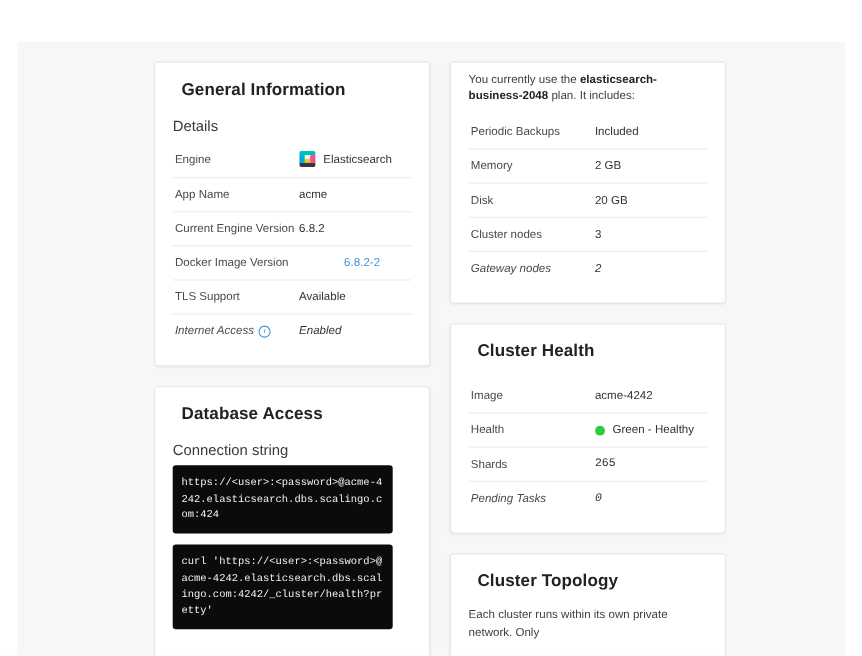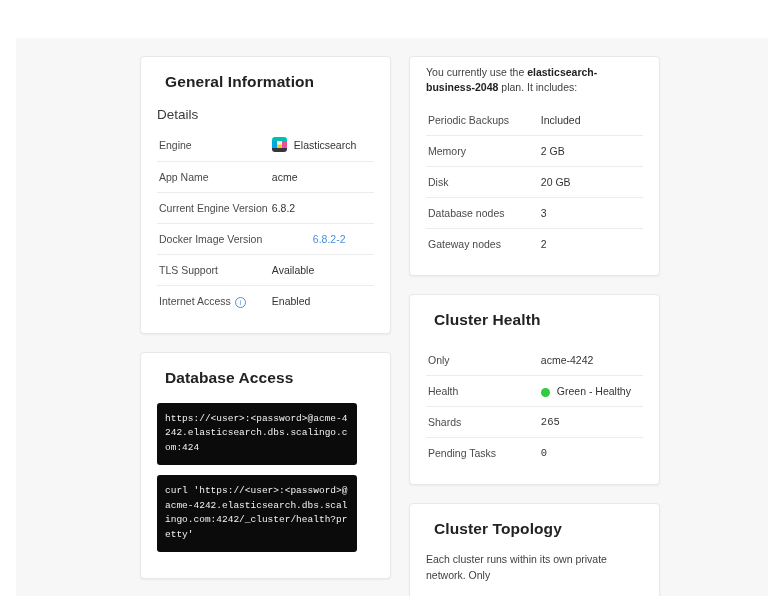--- a/index.html
+++ b/index.html
@@ -60,20 +60,21 @@
   }
   .kv-table {
     width: 100%;
     border-collapse: collapse;
   }
   .kv-table tr {
     border-bottom: 1px solid #ececec;
   }
   .kv-table tr:last-child {
     border-bottom: none;
+    font-style: italic;
   }
   .kv-table td {
     padding: 9px 2px;
     font-size: 10.5px;
     vertical-align: middle;
   }
   .kv-key {
     color: #4a4a4a;
     width: 52%;
   }
@@ -212,20 +213,21 @@
               <span>Internet Access</span><span class="info-icon">i</span>
             </td>
             <td class="kv-val">Enabled</td>
           </tr>
         </tbody>
           </table>
       </div>
 
       <div class="card">
         <div class="card-title">Database Access</div>
+        <div class="sub-title">Connection string</div>
         <div class="code-block">https://&lt;user&gt;:&lt;password&gt;@acme-4242.elasticsearch.dbs.scalingo.com:424</div>
         <div class="code-block">curl 'https://&lt;user&gt;:&lt;password&gt;@acme-4242.elasticsearch.dbs.scalingo.com:4242/_cluster/health?pretty'</div>
       </div>
 
     </div>
 
     <div class="col">
 
       <div class="card">
         <p class="plan-desc"><span>You currently use the </span><b>elasticsearch-business-2048</b><span> plan. It includes:</span></p>
@@ -237,37 +239,37 @@
           </tr>
           <tr>
             <td class="kv-key">Memory</td>
             <td class="kv-val">2 GB</td>
           </tr>
           <tr>
             <td class="kv-key">Disk</td>
             <td class="kv-val">20 GB</td>
           </tr>
           <tr>
-            <td class="kv-key">Database nodes</td>
+            <td class="kv-key">Cluster nodes</td>
             <td class="kv-val">3</td>
           </tr>
           <tr>
             <td class="kv-key">Gateway nodes</td>
             <td class="kv-val">2</td>
           </tr>
         </tbody>
           </table>
       </div>
 
       <div class="card">
         <div class="card-title">Cluster Health</div>
         <table class="kv-table">
           <tbody>
               <tr>
-            <td class="kv-key">Only</td>
+            <td class="kv-key">Image</td>
             <td class="kv-val">acme-4242</td>
           </tr>
           <tr>
             <td class="kv-key">Health</td>
             <td class="kv-val">
               <span class="health-dot"></span><span>Green - Healthy</span>
             </td>
           </tr>
           <tr>
             <td class="kv-key">Shards</td>

